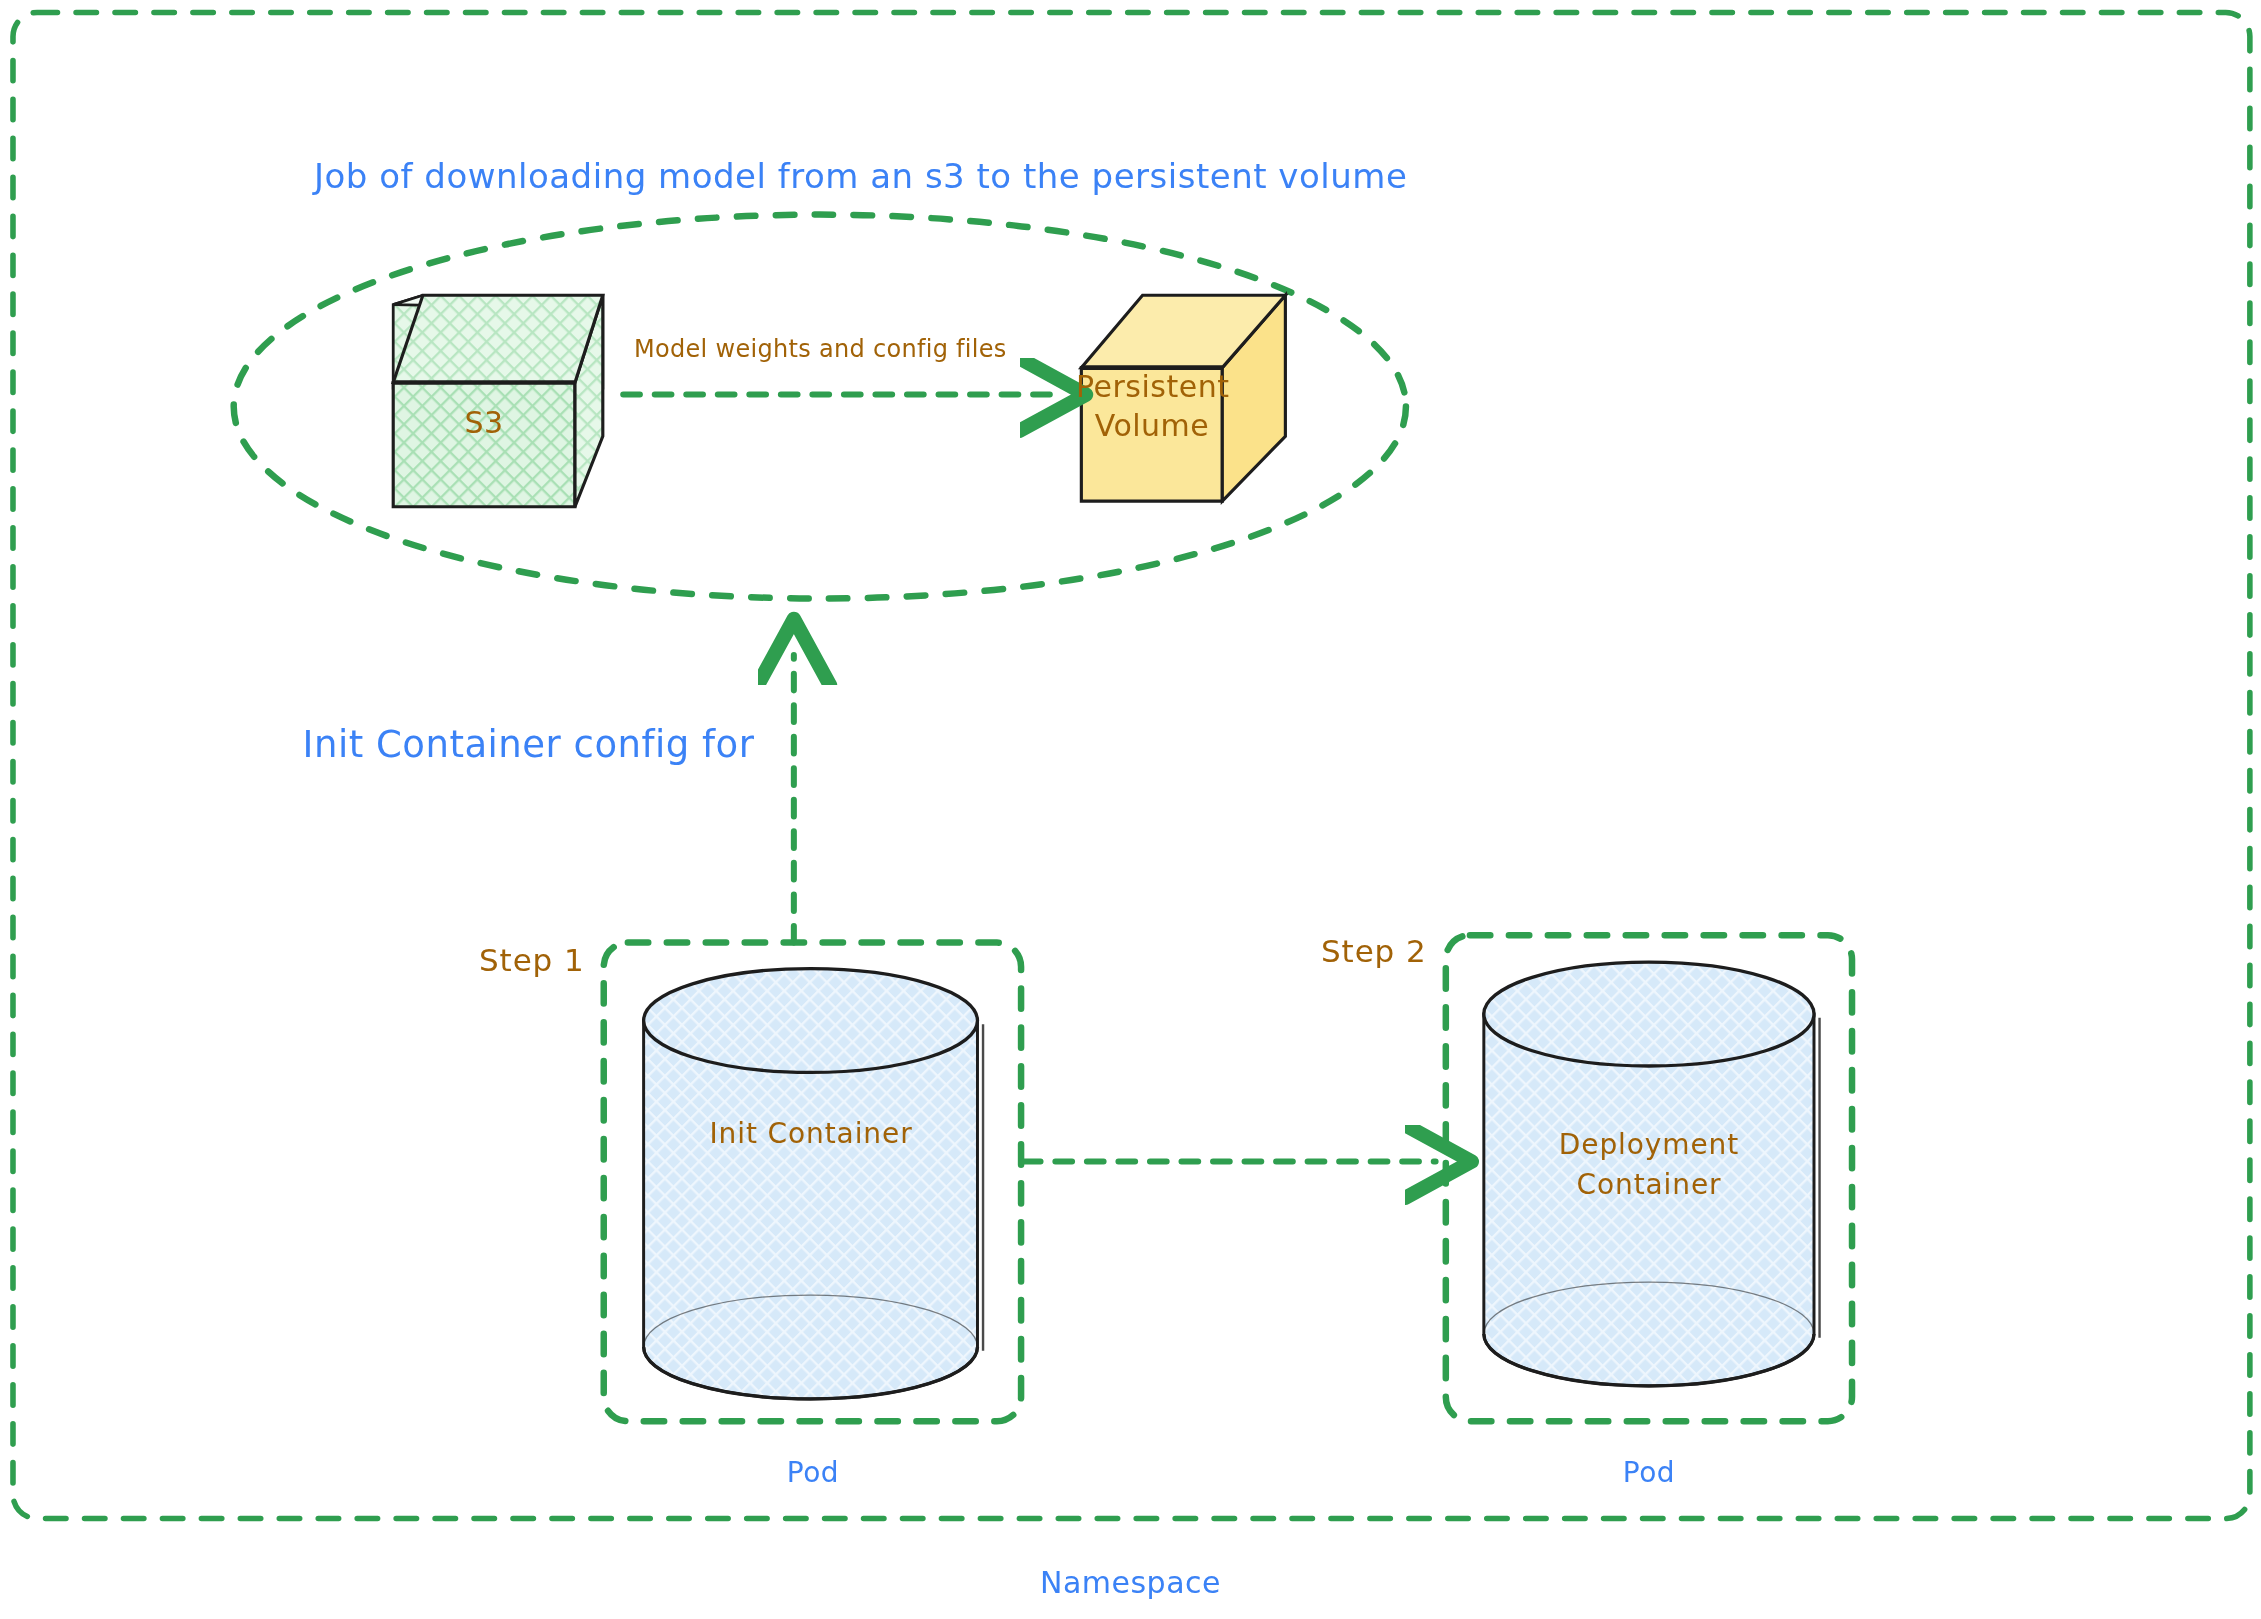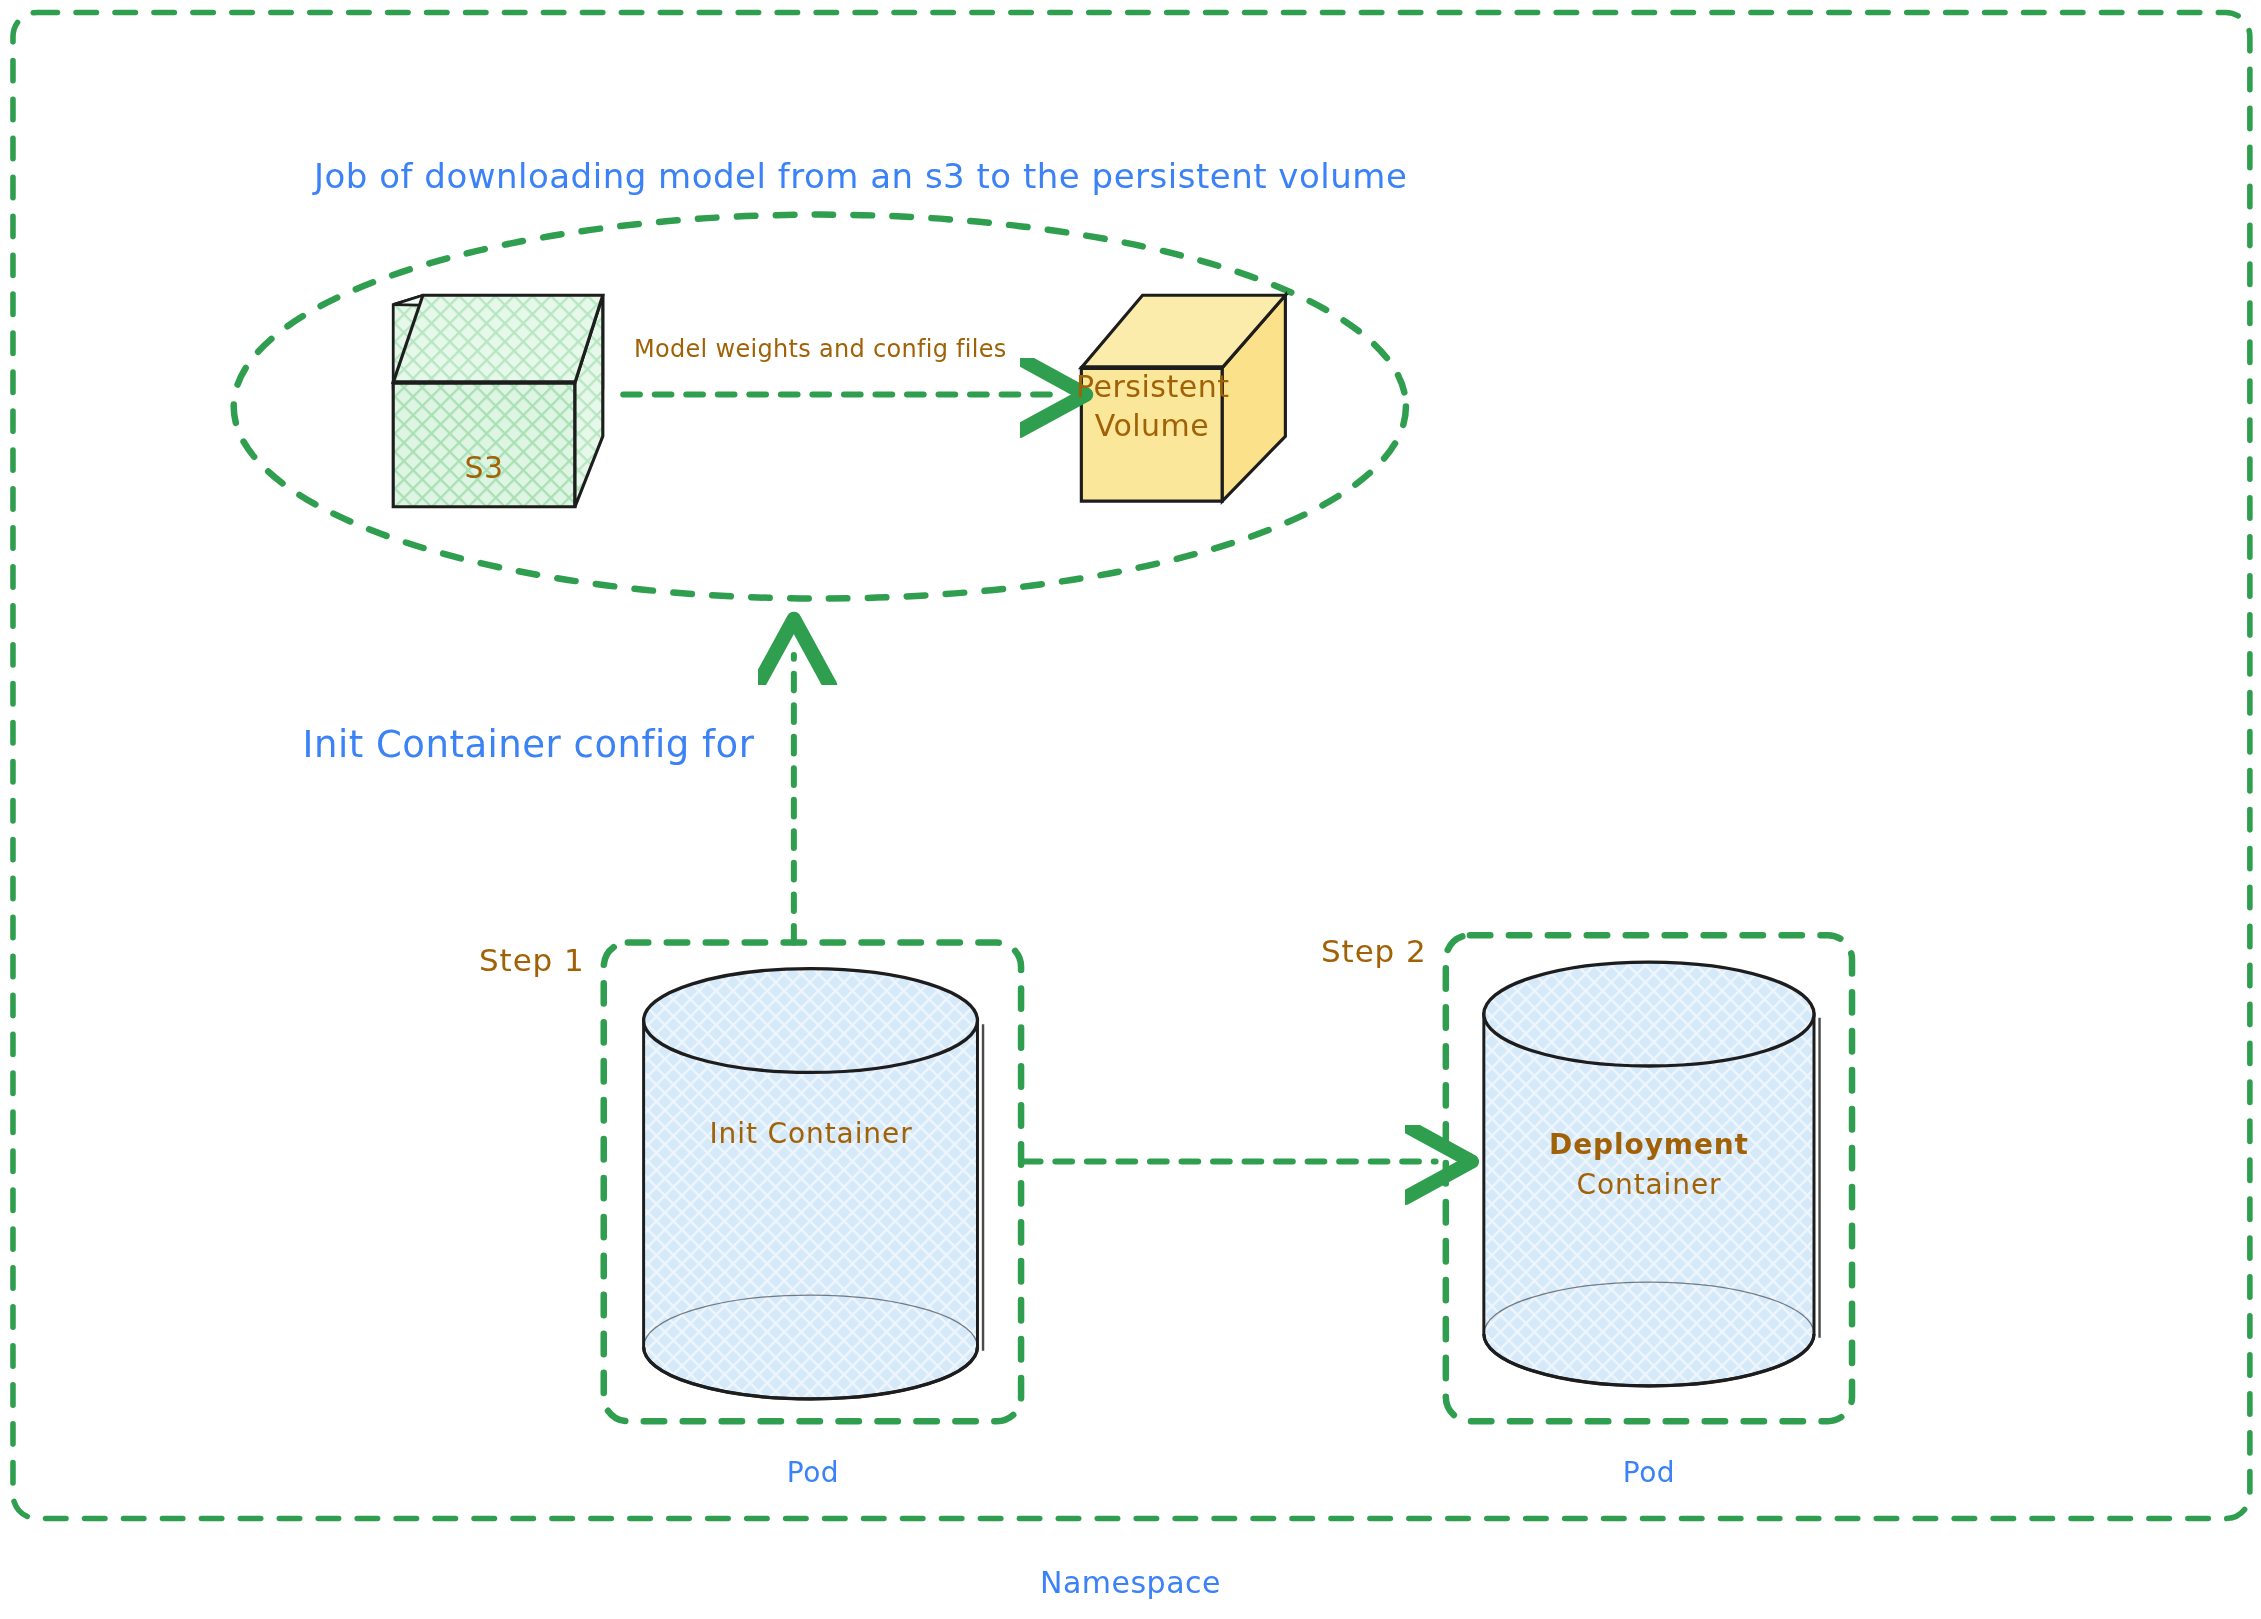--- a/index.html
+++ b/index.html
@@ -147,34 +147,34 @@
       <path d="M1600,1438 A178,56 0 0 0 1956,1438" fill="none" stroke="#1d1d1d" stroke-width="3.6"></path>
       <path d="M1600,1438 A178,56 0 0 1 1956,1438" fill="none" stroke="#1d1d1d" stroke-width="1.4" opacity="0.55"></path>
       <path d="M1962,1097 L1962,1442" fill="none" stroke="#1d1d1d" stroke-width="2.6" opacity="0.8"></path>
     </g>
   </svg>
 
   <div class="lbl t-title green-text" style="left:314px; top:156px;">Job of downloading model from an s3 to the persistent volume</div>
 
   <div class="lbl t-edge black-text" style="left:634px; top:335px;">Model weights and config files</div>
 
-  <div class="lbl t-cube black-text" style="left:393px; top:405px; width:182px;margin-top:45px;">S3</div>
+  <div class="lbl t-cube black-text" style="left:393px; top:405px; width:182px;">S3</div>
 
   <div class="lbl t-cube black-text" style="left:1076px; top:369px; width:152px;">Persistent</div>
   <div class="lbl t-cube black-text" style="left:1076px; top:408px; width:152px;">Volume</div>
 
   <div class="lbl t-wait green-text" style="left:278px; top:722px; width:501px;">Init Container config for</div>
 
   <div class="lbl t-step black-text" style="left:479px; top:942px;">Step 1</div>
 
   <div class="lbl t-step black-text" style="left:1321px; top:933px;">Step 2</div>
 
   <div class="lbl t-cyl black-text" style="left:644px; top:1117px; width:334px;">Init Container</div>
 
-  <div class="lbl t-cyl black-text" style="left:1484px; top:1128px; width:330px;font-weight:bold;">Deployment</div>
+  <div class="lbl t-cyl black-text" style="left:1484px; top:1128px; width:330px;">Deployment</div>
   <div class="lbl t-cyl black-text" style="left:1484px; top:1168px; width:330px;">Container</div>
 
   <div class="lbl t-pod green-text" style="left:646px; top:1456px; width:334px;">Pod</div>
 
   <div class="lbl t-pod green-text" style="left:1484px; top:1456px; width:330px;">Pod</div>
 
   <div class="lbl t-ns green-text" style="left:945px; top:1565px; width:371px;">Namespace</div>
 
 </div>
 

